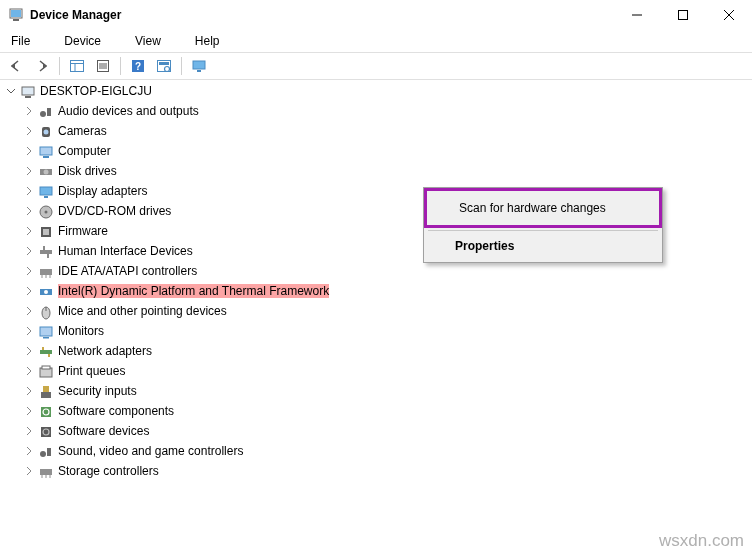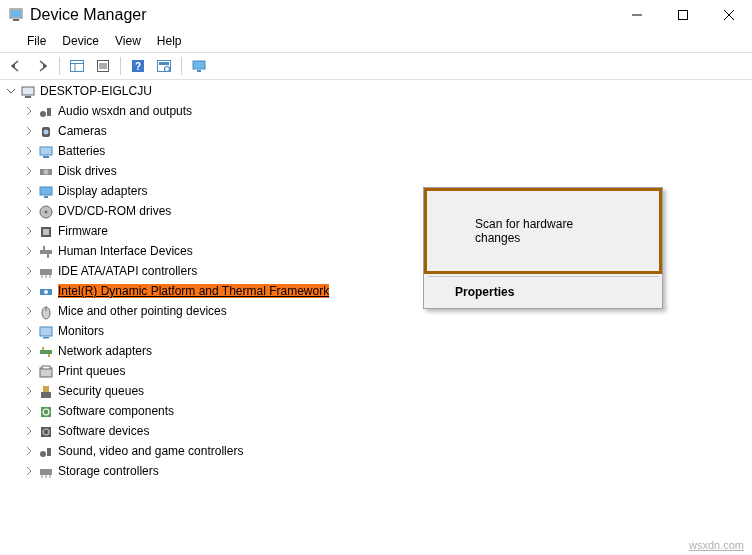--- a/index.html
+++ b/index.html
@@ -1,41 +1,41 @@
 <!DOCTYPE html>
 <html><head>
 <meta charset="utf-8">
 <style>
   * { box-sizing: border-box; }
   body { margin: 0; font-family: "Segoe UI", Tahoma, sans-serif; font-size: 12px; background: #fff; color: #000; width: 752px; height: 555px; overflow: hidden; position: relative; }
   .titlebar { display: flex; align-items: center; height: 30px; padding: 0 0 0 8px; }
   .titlebar .app-icon { width: 16px; height: 16px; margin-right: 6px; }
-  .titlebar .title { flex: 1; font-size: 16px; }
+  .titlebar .title { flex: 1; font-size: 12px; font-weight: bold; }
   .winbtns { display: flex; }
   .winbtn { width: 46px; height: 30px; display: flex; align-items: center; justify-content: center; }
-  .menubar { display: flex; padding: 2px 19px; gap: 0; }
+  .menubar { display: flex; padding: 2px 3px; gap: 18px; }
   .menubar .mitem { padding: 2px 8px; }
   .toolbar { display: flex; align-items: center; padding: 2px 4px; border-top: 1px solid #e0e0e0; border-bottom: 1px solid #e0e0e0; gap: 2px; }
   .tbtn { width: 24px; height: 22px; display: flex; align-items: center; justify-content: center; border: 1px solid transparent; }
   .tbtn svg { display: block; }
   .sep { width: 1px; height: 18px; background: #d0d0d0; margin: 0 3px; }
   .tree { padding: 4px 2px; overflow: hidden; height: calc(555px - 30px - 22px - 28px); }
   .node { display: flex; align-items: flex-start; height: 20px; white-space: nowrap; }
   .twisty { width: 14px; height: 14px; display: flex; align-items: center; justify-content: center; margin-right: 2px; }
   .twisty svg { display:block; }
   .picon { width: 16px; height: 16px; margin-right: 4px; display:flex; align-items:center; justify-content:center; }
   .rootnode { padding-left: 2px; }
   .childnode { padding-left: 20px; }
-  .label.selected { background: #f97316; text-decoration: underline; }
+  .label.selected { background: #fca5a5; }
   .ctxmenu { position: absolute; left: 423px; top: 187px; background: #f0f0f0; border: 1px solid #a0a0a0; box-shadow: 3px 3px 4px rgba(0,0,0,0.25); width: 240px; padding: 3px; }
   .ctxmenu .row { padding: 6px 28px; font-size: 12px; }
   .ctxmenu .row.bold { font-weight: 700; }
-  .ctxmenu .hl { border: 3px solid #a16207; margin: -3px -3px 2px -3px; padding: 20px; }
+  .ctxmenu .hl { border: 3px solid #a21caf; margin: -3px -3px 2px -3px; padding: 4px; }
   .ctxmenu .divider { height: 1px; background: #c8c8c8; margin: 2px 1px; }
-  .watermark { position: absolute; right: 8px; bottom: 4px; font-size: 11px; color: #b0b0b0; text-decoration: underline; }
+  .watermark { position: absolute; right: 8px; bottom: 4px; font-size: 17px; color: #b0b0b0; }
 </style>
 </head>
 <body>
 
 <div class="titlebar">
   <span class="app-icon">
     <svg width="16" height="16" viewBox="0 0 16 16">
         <rect x="2" y="2" width="12" height="9" fill="#fff" stroke="#6a6a6a"></rect>
         <rect x="3" y="3" width="10" height="7" fill="#6fb5e8"></rect>
         <rect x="5" y="12" width="6" height="2" fill="#6a6a6a"></rect>
@@ -142,21 +142,21 @@
           <svg width="10" height="10">
             <path d="M3 1 L7 5 L3 9" fill="none" stroke="#888"></path>
           </svg>
         </span>
         <span class="picon">
           <svg width="16" height="16">
             <circle cx="5" cy="10" r="3" fill="#6a6a6a"></circle>
             <rect x="9" y="4" width="4" height="8" fill="#6a6a6a"></rect>
           </svg>
         </span>
-        <span class="label">Audio wsxdn and outputs</span>
+        <span class="label">Audio devices and outputs</span>
       </div>
       <div class="node childnode">
         <span class="twisty">
           <svg width="10" height="10">
             <path d="M3 1 L7 5 L3 9" fill="none" stroke="#888"></path>
           </svg>
         </span>
         <span class="picon">
           <svg width="16" height="16">
             <rect x="4" y="3" width="8" height="10" rx="2" fill="#5a5a5a"></rect>
@@ -170,21 +170,21 @@
           <svg width="10" height="10">
             <path d="M3 1 L7 5 L3 9" fill="none" stroke="#888"></path>
           </svg>
         </span>
         <span class="picon">
           <svg width="16" height="16">
             <rect x="2" y="3" width="12" height="8" fill="#b0d0f0" stroke="#4a8bc2"></rect>
             <rect x="5" y="12" width="6" height="2" fill="#4a8bc2"></rect>
           </svg>
         </span>
-        <span class="label">Batteries</span>
+        <span class="label">Computer</span>
       </div>
       <div class="node childnode">
         <span class="twisty">
           <svg width="10" height="10">
             <path d="M3 1 L7 5 L3 9" fill="none" stroke="#888"></path>
           </svg>
         </span>
         <span class="picon">
           <svg width="16" height="16">
             <rect x="2" y="5" width="12" height="6" fill="#8a8a8a"></rect>
@@ -342,21 +342,21 @@
           <svg width="10" height="10">
             <path d="M3 1 L7 5 L3 9" fill="none" stroke="#888"></path>
           </svg>
         </span>
         <span class="picon">
           <svg width="16" height="16">
             <rect x="5" y="2" width="6" height="10" fill="#c8a848"></rect>
             <rect x="3" y="8" width="10" height="6" fill="#6a6a6a"></rect>
           </svg>
         </span>
-        <span class="label">Security queues</span>
+        <span class="label">Security inputs</span>
       </div>
       <div class="node childnode">
         <span class="twisty">
           <svg width="10" height="10">
             <path d="M3 1 L7 5 L3 9" fill="none" stroke="#888"></path>
           </svg>
         </span>
         <span class="picon">
           <svg width="16" height="16">
             <rect x="3" y="3" width="10" height="10" fill="#5a9a5a"></rect>

